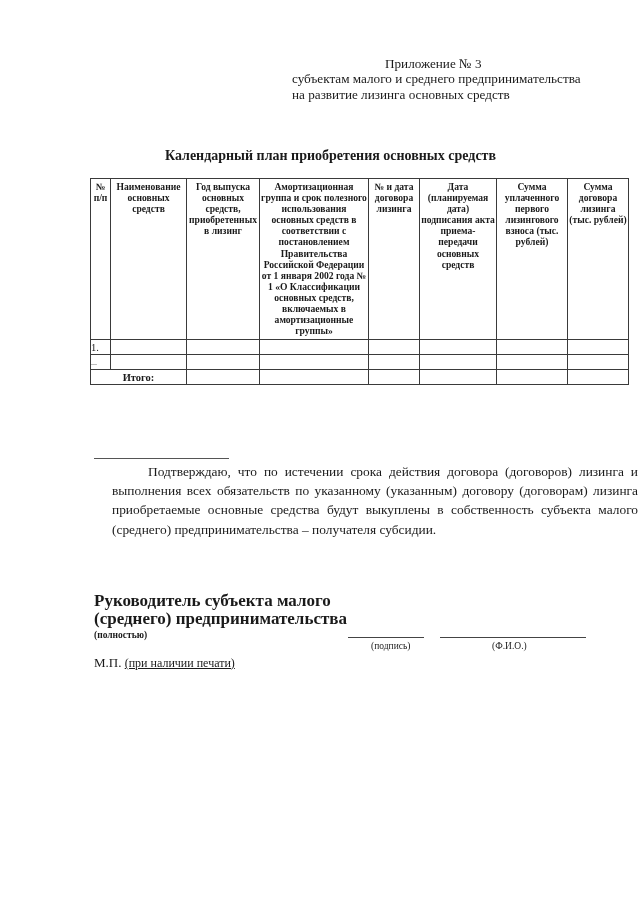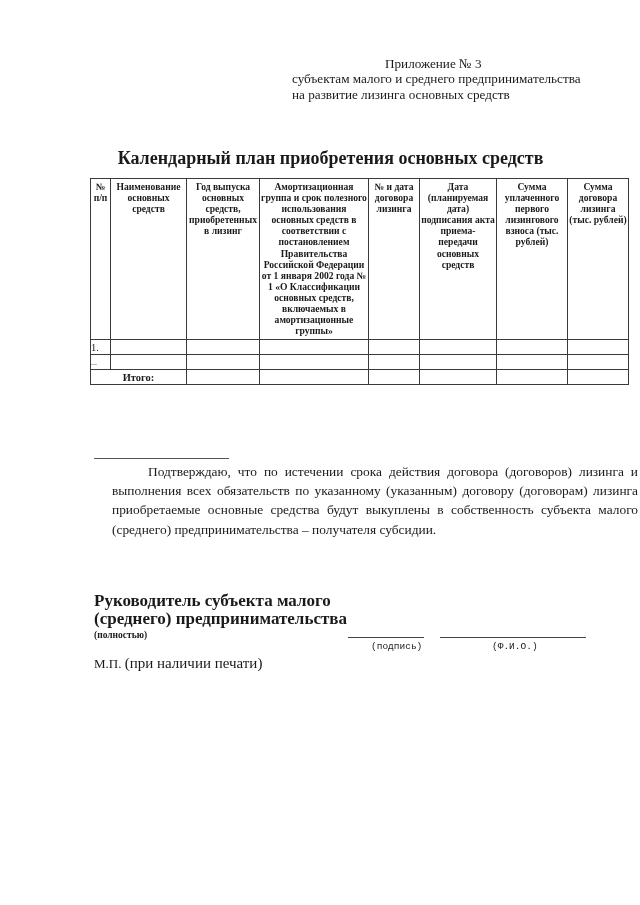--- a/index.html
+++ b/index.html
@@ -2,38 +2,38 @@
 <html><head>
 <meta charset="utf-8">
 <style>
   html, body { margin: 0; padding: 0; background: #ffffff; }
   body { width: 640px; height: 905px; position: relative; overflow: hidden;
          font-family: "Liberation Serif", "DejaVu Serif", serif; color: #1a1a1a; }
   .appendix { position: absolute; left: 292px; top: 56px; width: 330px;
               font-size: 13.2px; line-height: 15.4px; }
   .appendix .num { padding-left: 93px; }
   .title { position: absolute; left: 0; width: 640px; top: 148px; text-align: center;
-           font-weight: bold; font-size: 18px; padding-left: 21px; box-sizing: border-box; }
+           font-weight: bold; font-size: 14px; padding-left: 21px; box-sizing: border-box; }
   table.plan { position: absolute; left: 90px; top: 178px; border-collapse: collapse;
                font-size: 9.6px; line-height: 11.1px; }
   table.plan th, table.plan td { border: 1px solid #3a3a3a; padding: 0; }
   table.plan th { font-weight: bold; vertical-align: top; text-align: center; padding: 2px 1px 3px 1px; }
   table.plan td { height: 14px; font-size: 10.5px; }
   td.rownum { text-align: left; padding-left: 2px; }
   td.total { text-align: center; font-weight: bold; font-size: 12px; }
   .footnote-line { position: absolute; left: 94px; top: 458px; width: 135px; border-top: 1px solid #555; }
   .confirm { position: absolute; left: 112px; top: 462px; width: 526px; font-size: 13.4px;
              line-height: 19.2px; text-align: justify; }
   .confirm .indent { display: inline-block; width: 36px; }
   .head-label { position: absolute; left: 94px; top: 592px; font-weight: bold; font-size: 17px; line-height: 18px; }
   .full-note { position: absolute; left: 94px; top: 630px; font-size: 9.5px; font-weight: bold; }
   .sig-line { position: absolute; top: 637px; border-top: 1px solid #444; }
-  .sig-cap { position: absolute; top: 641px; font-size: 9.5px; font-family: Liberation Mono, monospace; }
+  .sig-cap { position: absolute; top: 641px; font-size: 9.5px; }
   .mp { position: absolute; left: 94px; top: 655px; font-size: 13px; }
-  .mp small { font-size: 15px; }
+  .mp small { font-size: 12px; text-decoration: underline; }
 </style>
 </head>
 <body>
 
 <div class="appendix">
   <div class="num">Приложение № 3</div>
   <div>субъектам малого и среднего предпринимательства</div>
   <div>на развитие лизинга основных средств</div>
 </div>
 

